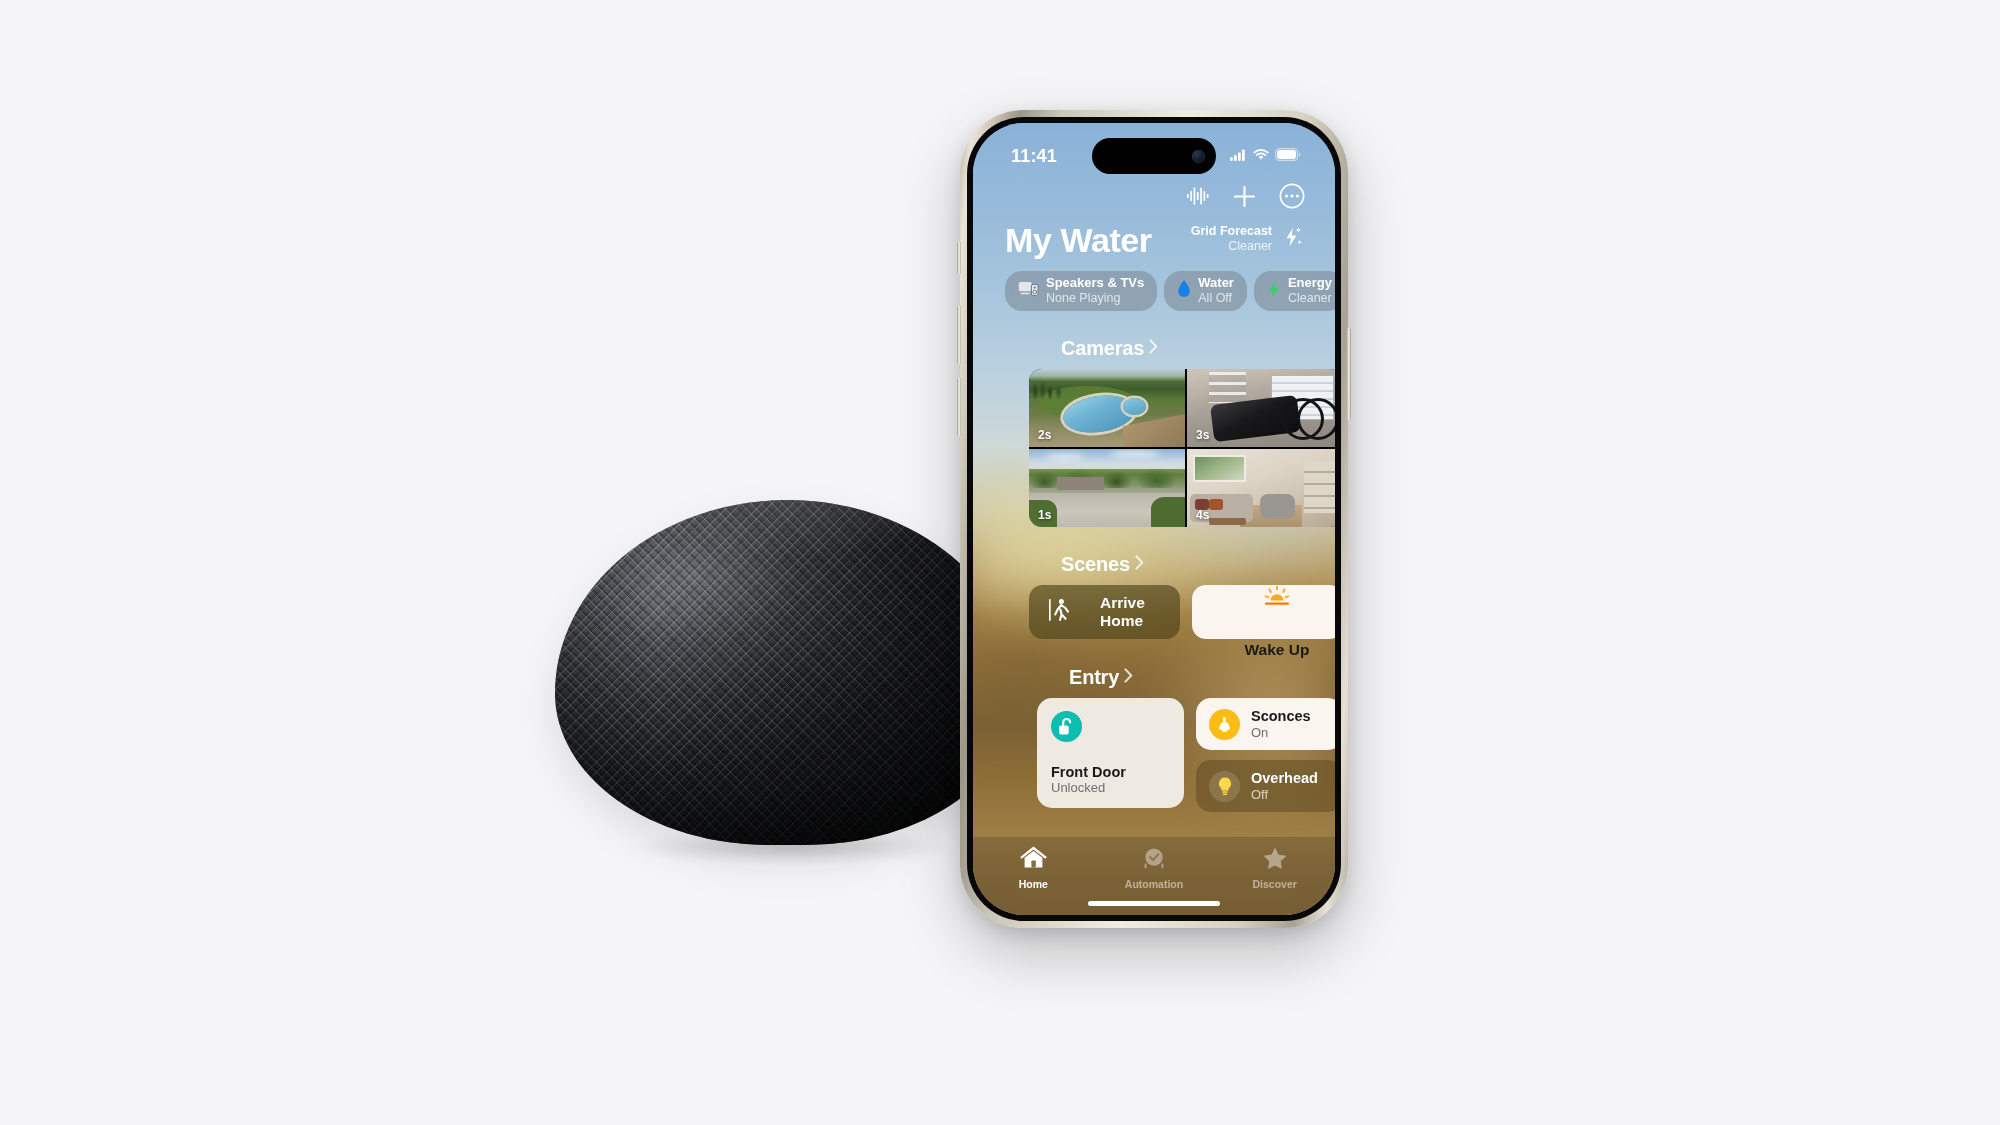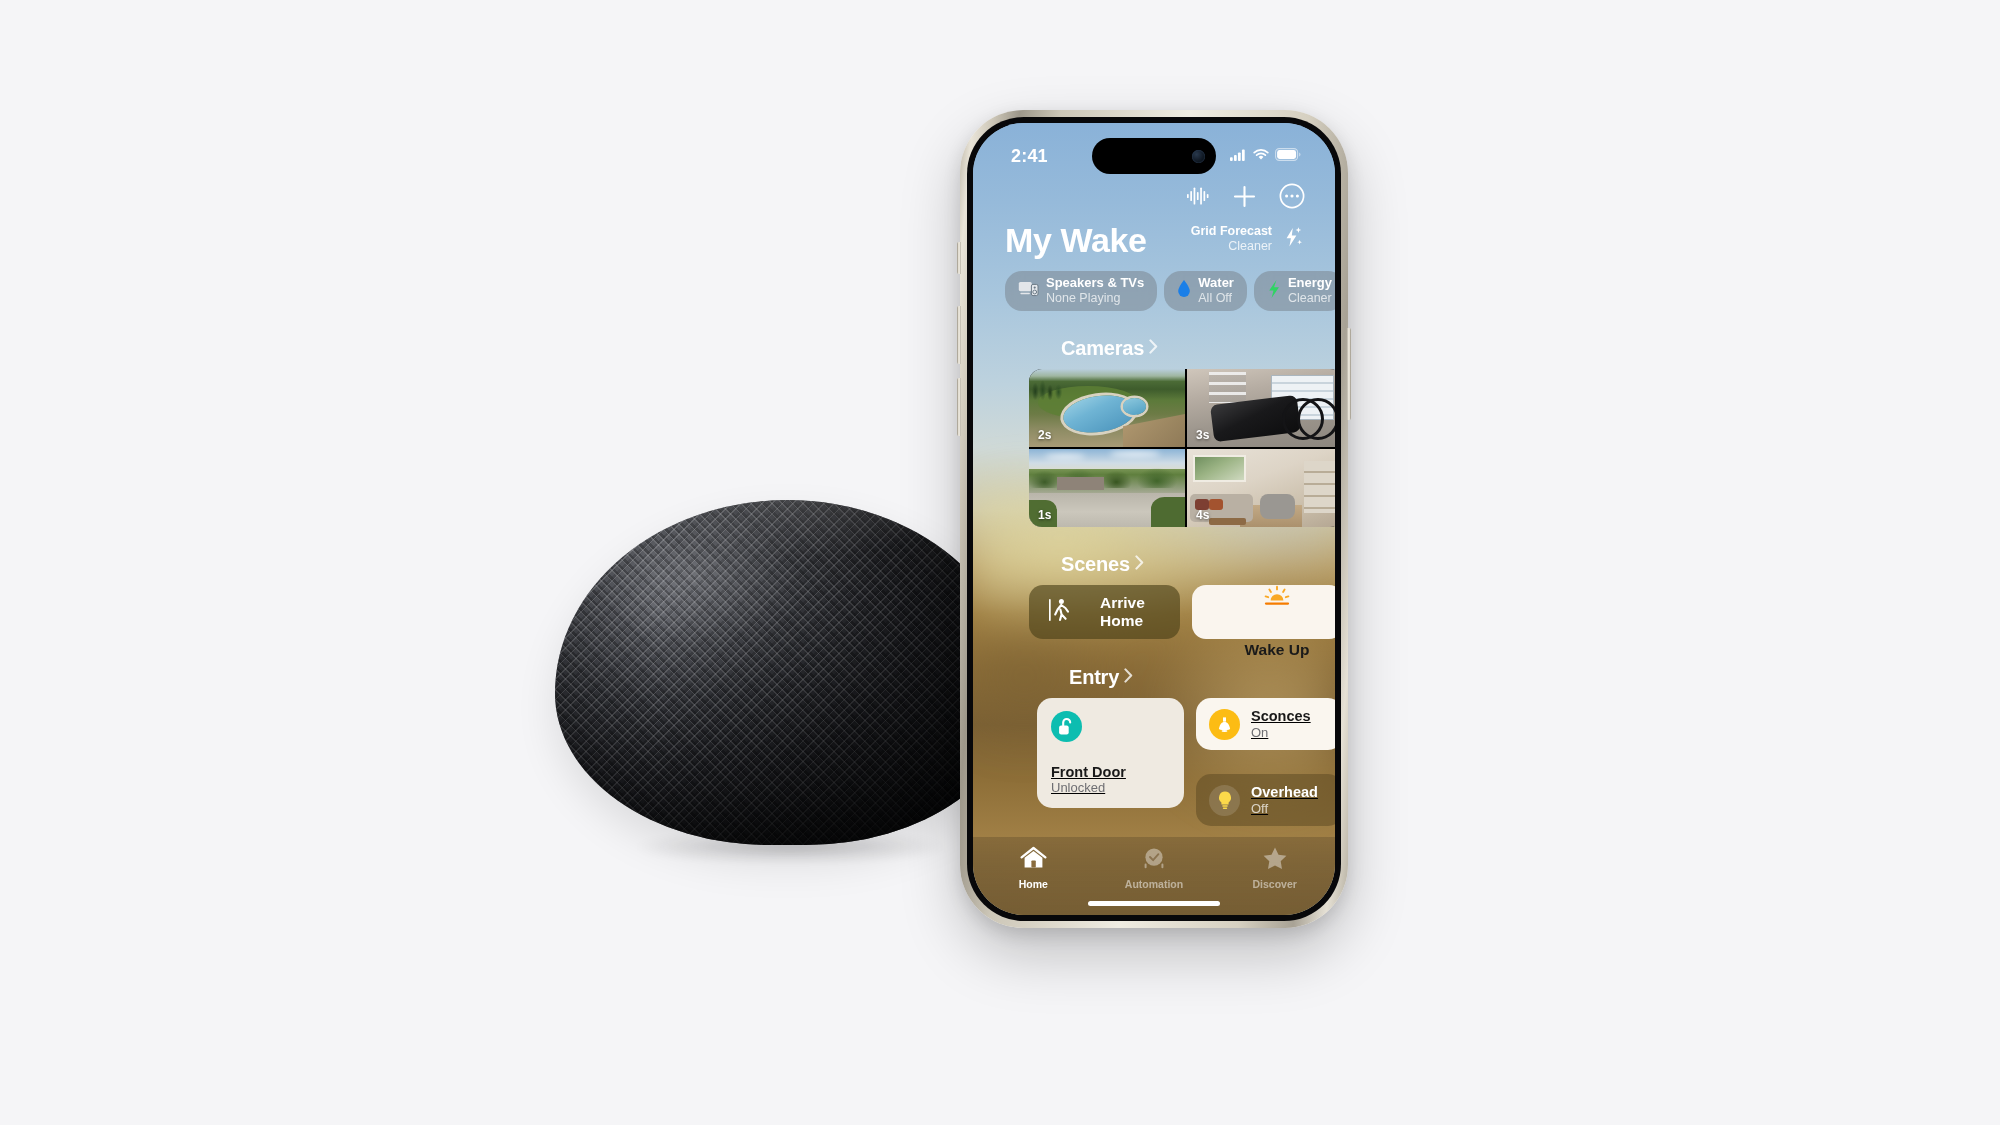--- a/index.html
+++ b/index.html
@@ -340,21 +340,21 @@
   }
   .scene-dark { background:rgba(72,63,22,0.62); }
   .scene-light { background:#faf5ee;flex-direction:column; }
   .scene-lbl { font-size:15.5px; font-weight:700; }
   .scene-dark .scene-lbl { color:#fff; }
   .scene-light .scene-lbl { color:#1a1a1a; }
 
   
   .entry-wrap { padding:27px 24px 0 32px; }
   .entry-grid { display:flex; gap:12px; }
-  .entry-col { flex:1; display:flex; flex-direction:column; gap:24px;text-decoration:underline; }
+  .entry-col { flex:1; display:flex; flex-direction:column; gap:10px; }
   .tile-big {
     height:110px; border-radius:15px; background:#efeae1;
     padding:13px 14px; display:flex; flex-direction:column; justify-content:space-between;
   }
   .tile-small {
     height:52px; border-radius:15px;
     display:flex; align-items:center; gap:11px; padding:0 13px;
   }
   .tile-on { background:#faf6ef; }
   .tile-off { background:rgba(92,72,34,0.52); }
@@ -418,21 +418,21 @@
   <div class="ph-screen">
 
     <div class="app-bg"></div>
     <div class="app-bg-blob"></div>
 
     <div class="island">
       <div class="island-cam"></div>
     </div>
 
     <div class="statusbar">
-      <div class="sb-time">2:41</div>
+      <div class="sb-time">11:41</div>
       <div class="sb-right">
         <span>
           <svg width="17" height="12" viewBox="0 0 17 12">
             <rect x="0" y="8.2" width="2.7" height="3.8" rx="0.9" fill="#fff"></rect>
             <rect x="4" y="6.0" width="2.7" height="6.0" rx="0.9" fill="#fff"></rect>
             <rect x="8" y="3.4" width="2.7" height="8.6" rx="0.9" fill="#fff"></rect>
             <rect x="12" y="0.6" width="2.7" height="11.4" rx="0.9" fill="#fff"></rect>
           </svg>
         </span>
         <span>
@@ -476,21 +476,21 @@
           <svg width="26" height="26" viewBox="0 0 26 26">
             <circle cx="13" cy="13" r="11.6" fill="none" stroke="#fff" stroke-width="1.7"></circle>
             <circle cx="7.6" cy="13" r="1.55" fill="#fff"></circle>
             <circle cx="13" cy="13" r="1.55" fill="#fff"></circle>
             <circle cx="18.4" cy="13" r="1.55" fill="#fff"></circle>
           </svg>
         </span>
       </div>
 
       <div class="title-row">
-        <div class="home-title">My Wake</div>
+        <div class="home-title">My Water</div>
         <div class="grid-forecast">
           <div class="gf-text">
             <div class="gf-title">Grid Forecast</div>
             <div class="gf-sub">Cleaner</div>
           </div>
           <span>
             <svg width="26" height="26" viewBox="0 0 26 26">
               <path d="M13.8 4 L7.6 14.3 h4.3 L10.4 22.4 L17.4 11.6 h-4.6 Z" fill="#fff"></path>
               <path d="M19.4 3.2 l.75 2.1 2.1.75 -2.1.75 -.75 2.1 -.75-2.1 -2.1-.75 2.1-.75 Z" fill="#fff"></path>
               <path d="M20.6 15.8 l.62 1.75 1.75.62 -1.75.62 -.62 1.75 -.62-1.75 -1.75-.62 1.75-.62 Z" fill="#fff"></path>

